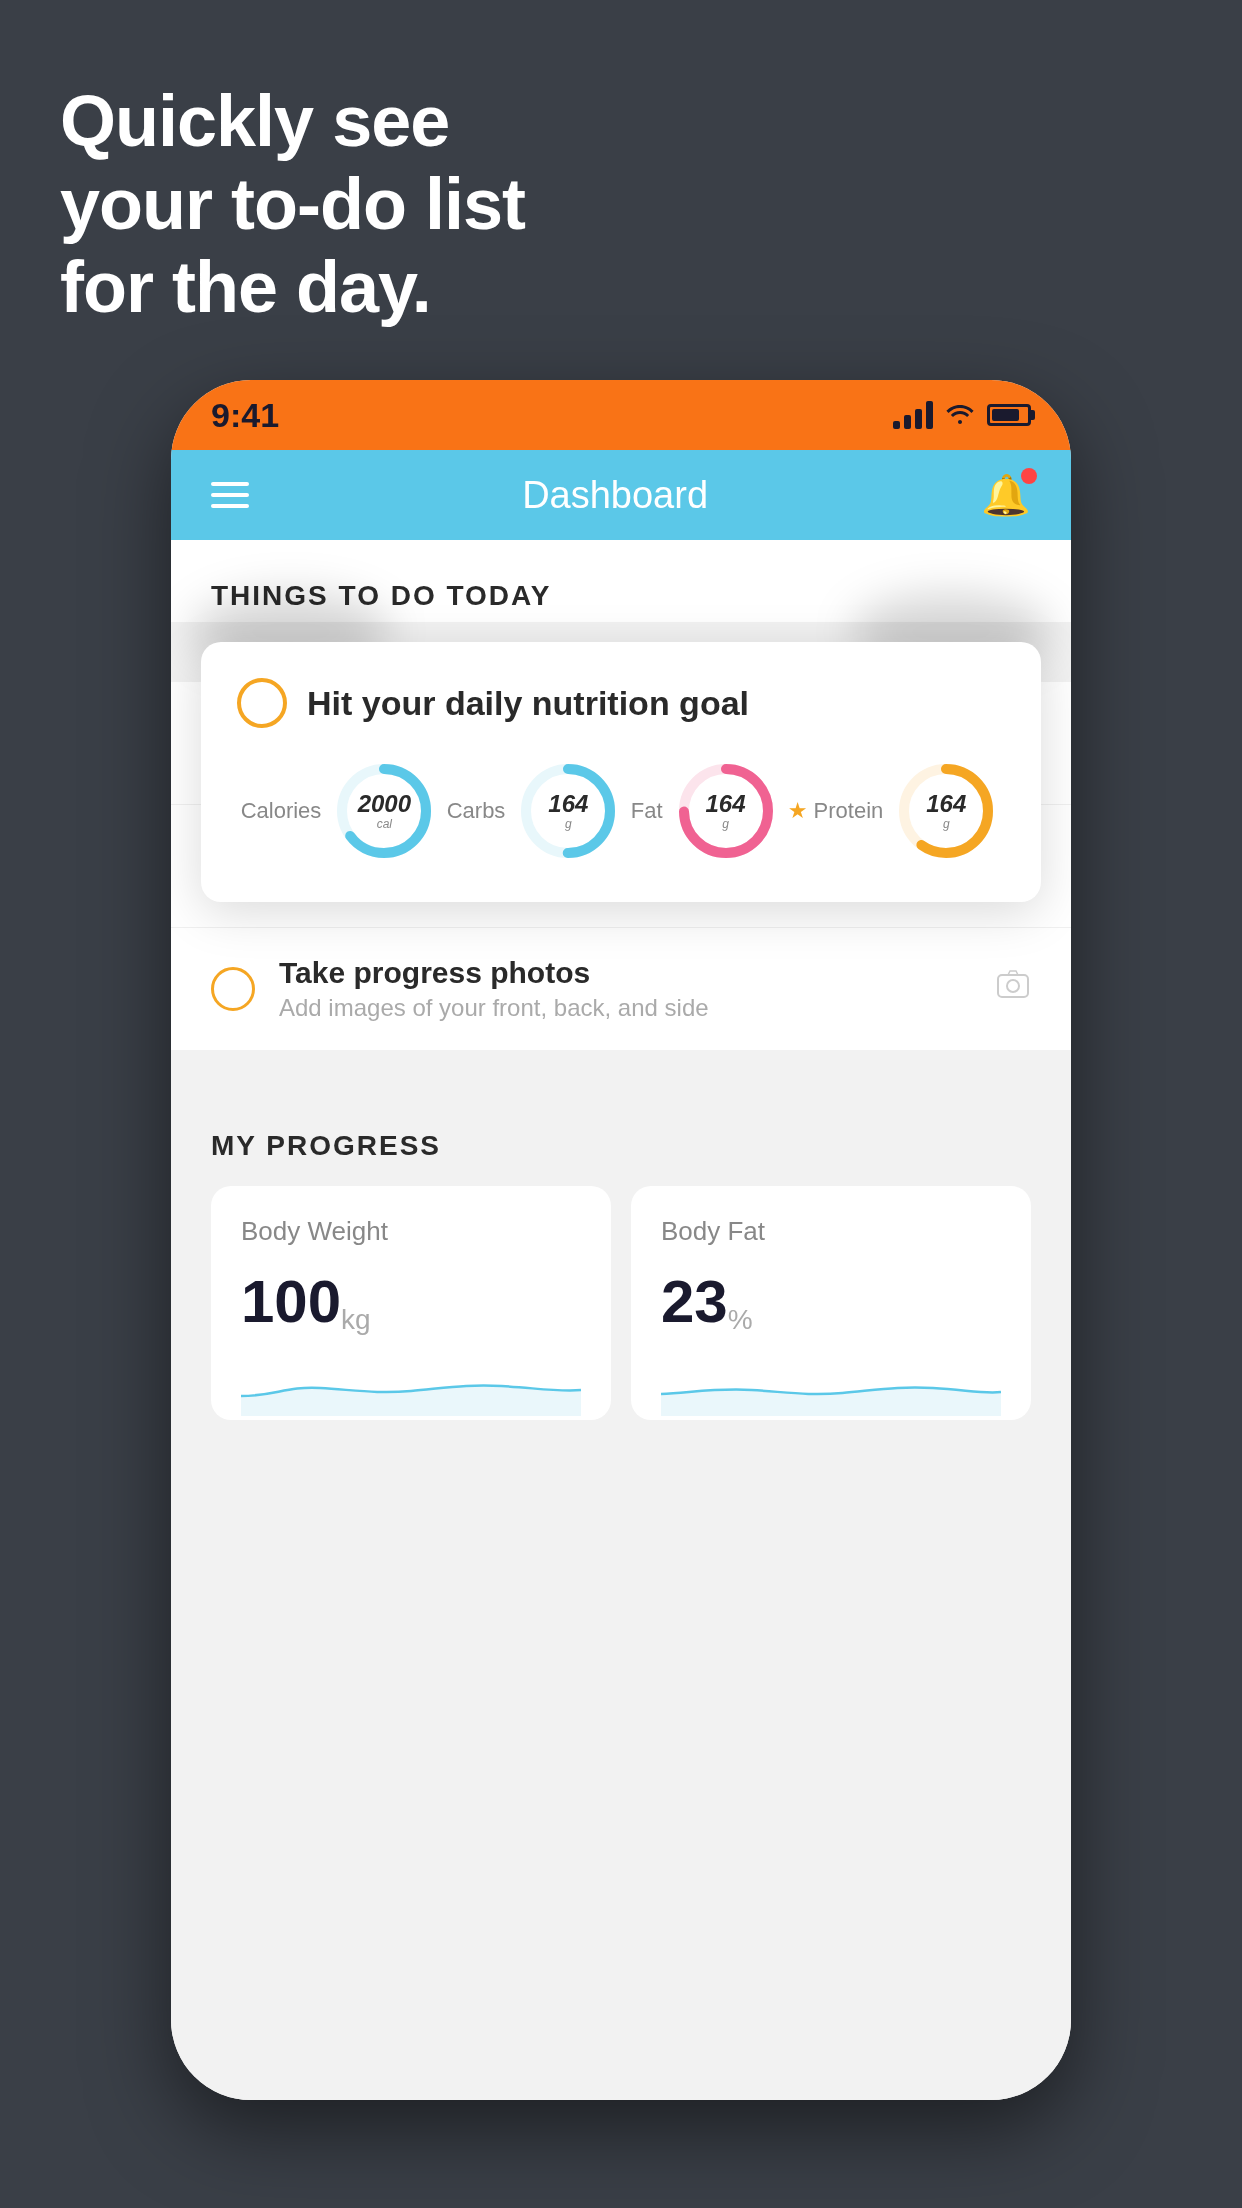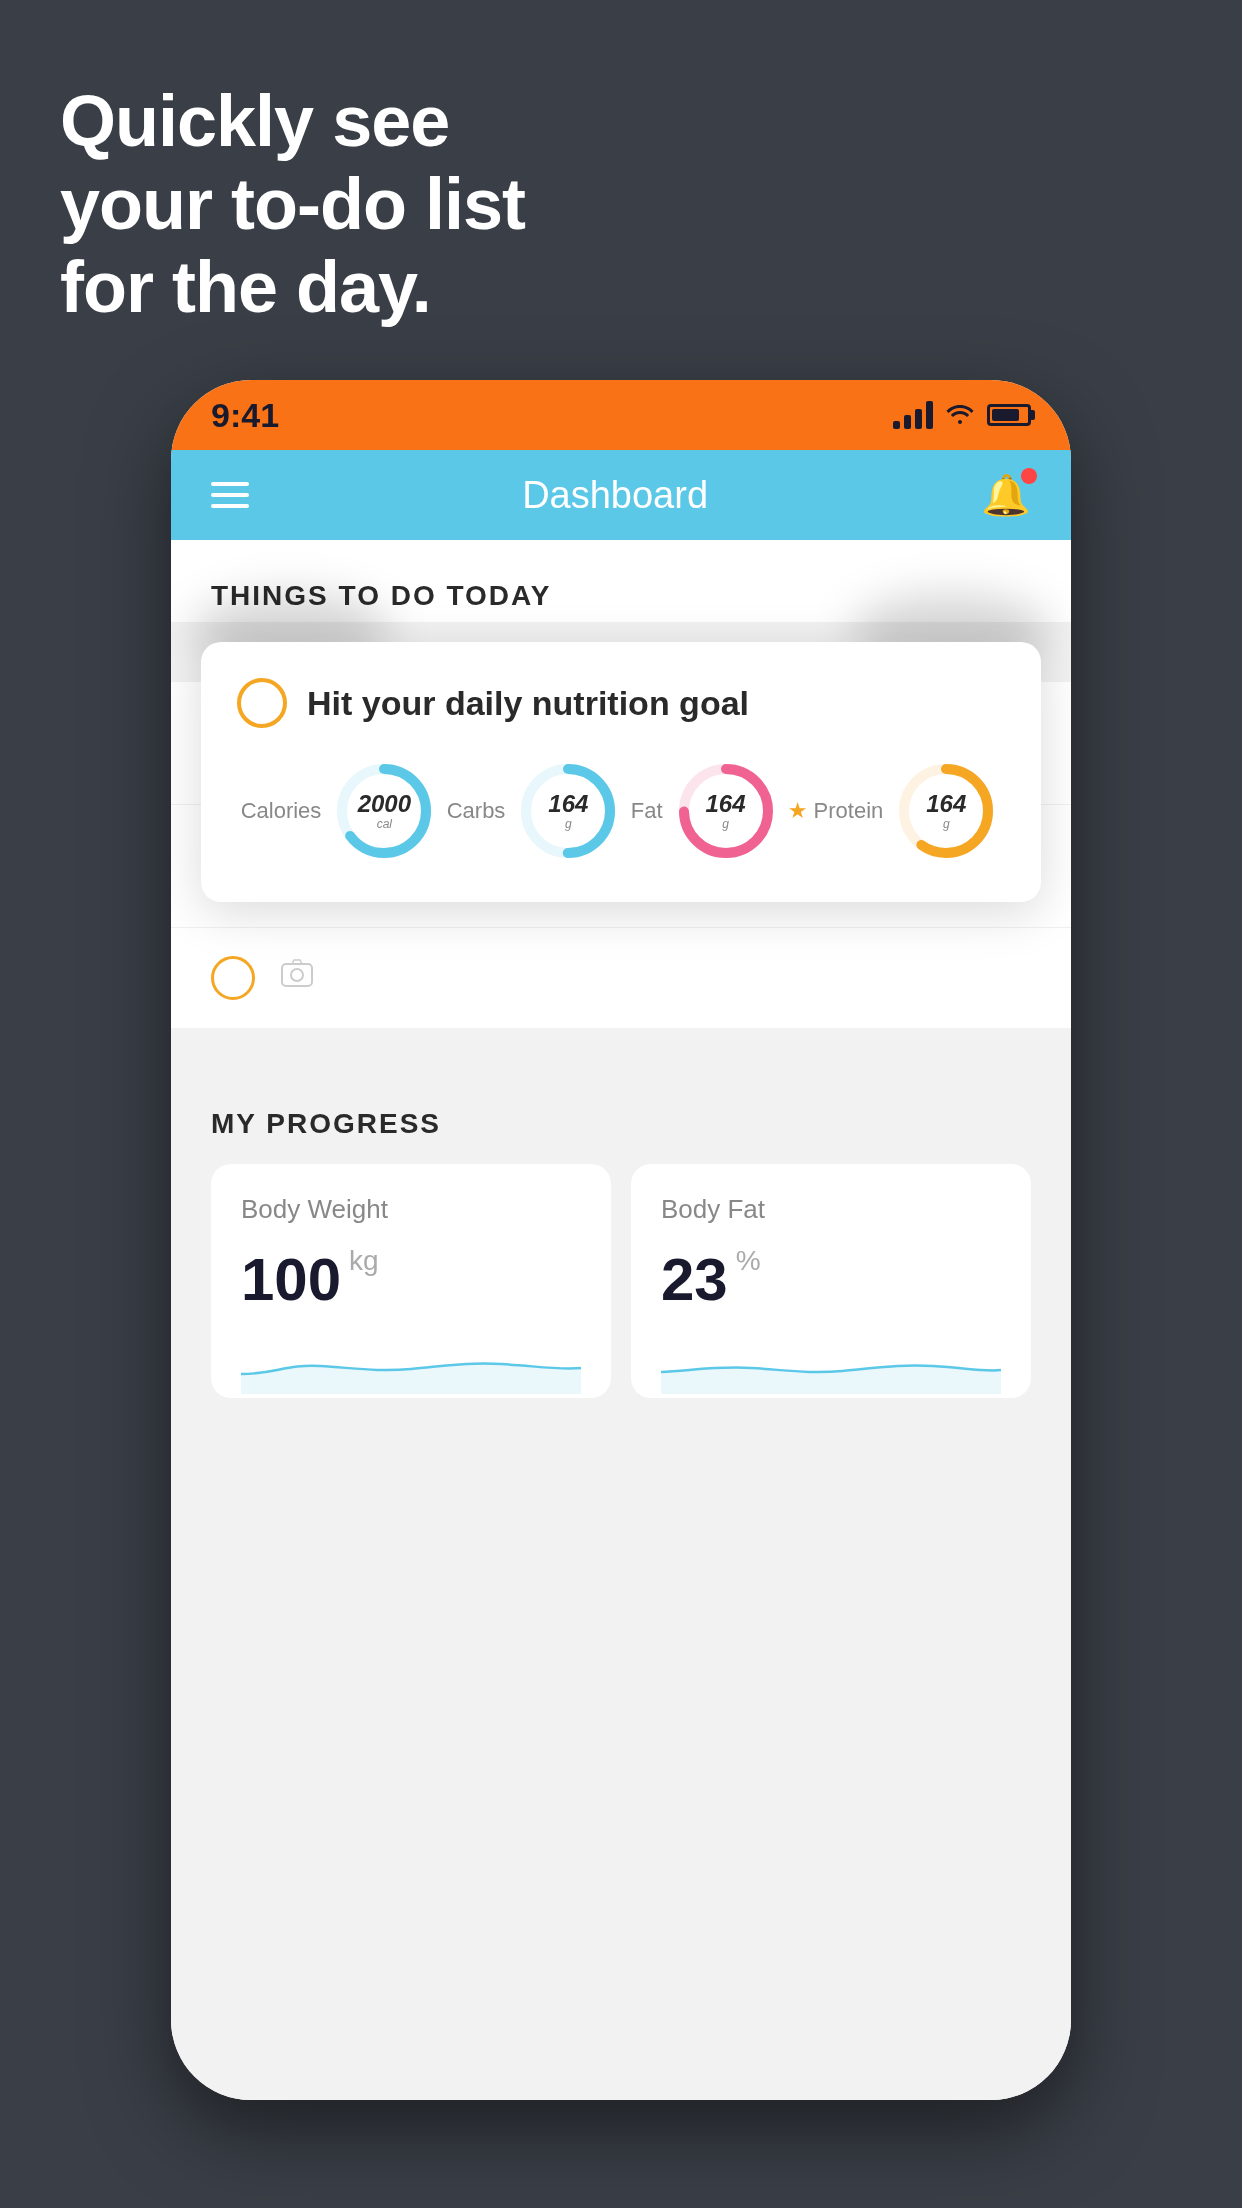--- a/index.html
+++ b/index.html
@@ -353,22 +353,21 @@
 
     .progress-card-title {
       font-size: 26px;
       color: #888888;
       font-weight: 400;
       margin-bottom: 20px;
     }
 
     .progress-value {
       display: flex;
-      align-items: flex-start;
-      gap: 8px;
+      align-items: flex-end;
       margin-bottom: 20px;
     }
 
     .progress-number {
       font-size: 60px;
       font-weight: 700;
       color: #1a1a2e;
     }
 
     .progress-unit {
@@ -566,20 +565,24 @@
           <svg width="36" height="36" viewBox="0 0 36 36" fill="none">
             <rect x="4" y="8" width="28" height="20" rx="4" stroke="#cccccc" stroke-width="2" fill="none"></rect>
             <line x1="4" y1="16" x2="32" y2="16" stroke="#cccccc" stroke-width="1.5"></line>
             <circle cx="18" cy="22" r="3" stroke="#cccccc" stroke-width="1.5" fill="none"></circle>
           </svg>
         </div>
       </div>
 
       <div class="list-item">
         <div class="list-circle yellow"></div>
+        <div class="list-text">
+          <div class="list-item-title">Take progress photos</div>
+          <div class="list-item-subtitle">Add images of your front, back, and side</div>
+        </div>
         <div class="list-icon">
           <svg width="36" height="36" viewBox="0 0 36 36" fill="none">
             <rect x="3" y="8" width="30" height="22" rx="4" stroke="#cccccc" stroke-width="2" fill="none"></rect>
             <circle cx="18" cy="19" r="6" stroke="#cccccc" stroke-width="2" fill="none"></circle>
             <path d="M13 8 L15 4 L21 4 L23 8" stroke="#cccccc" stroke-width="1.5" fill="none"></path>
           </svg>
         </div>
       </div>
 
     </div>

